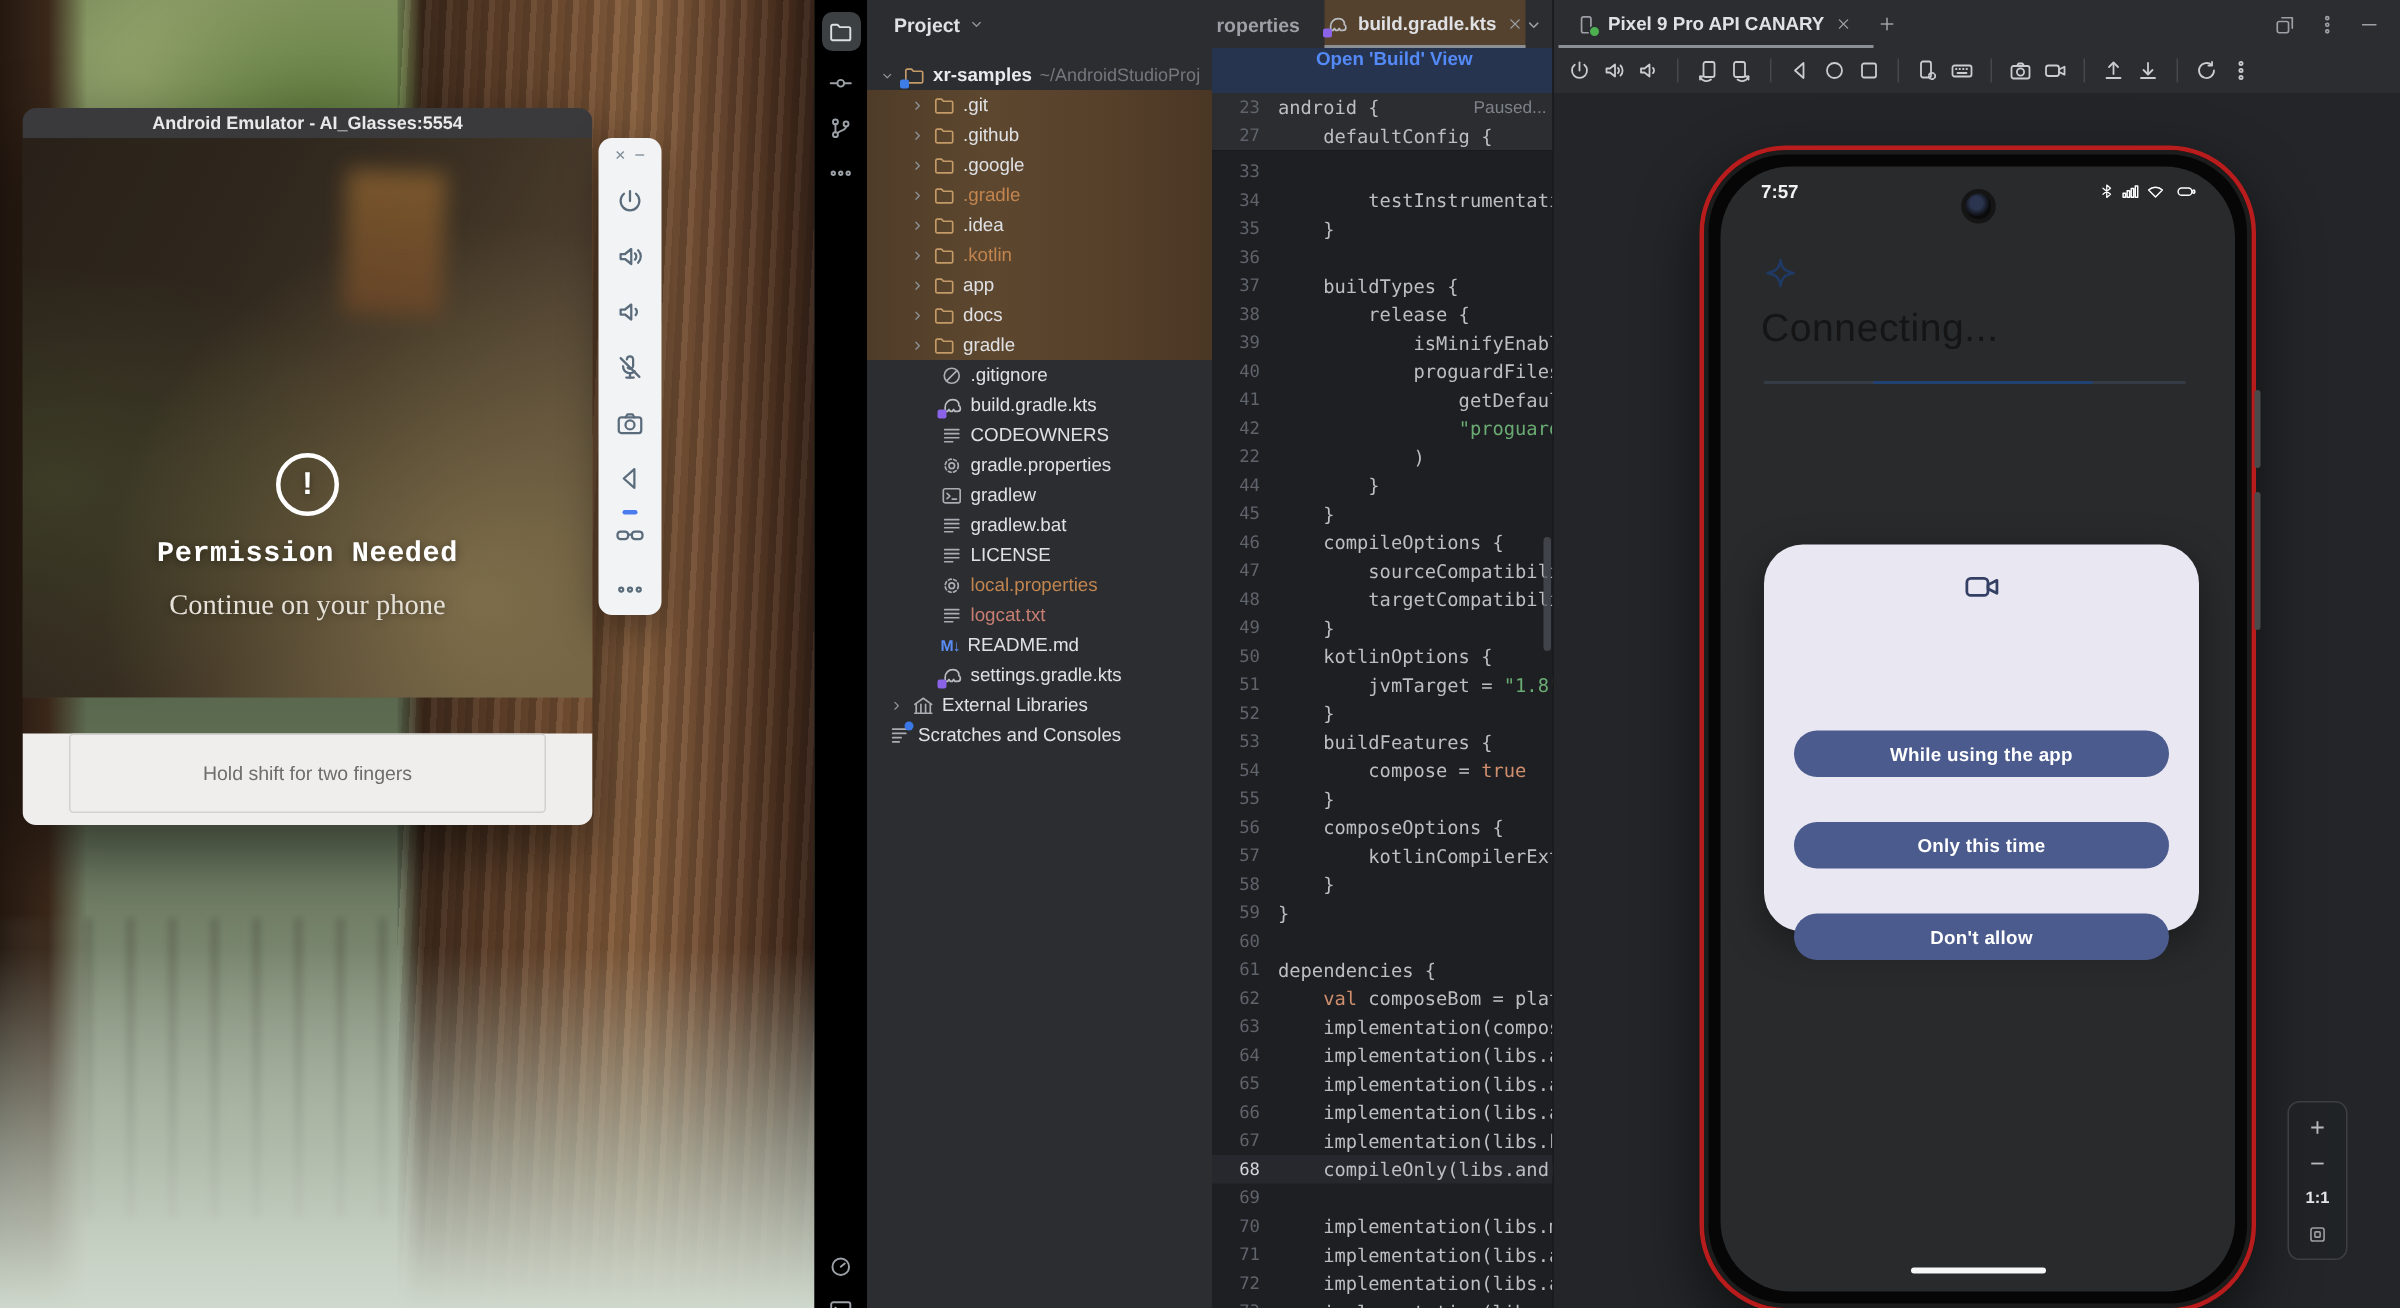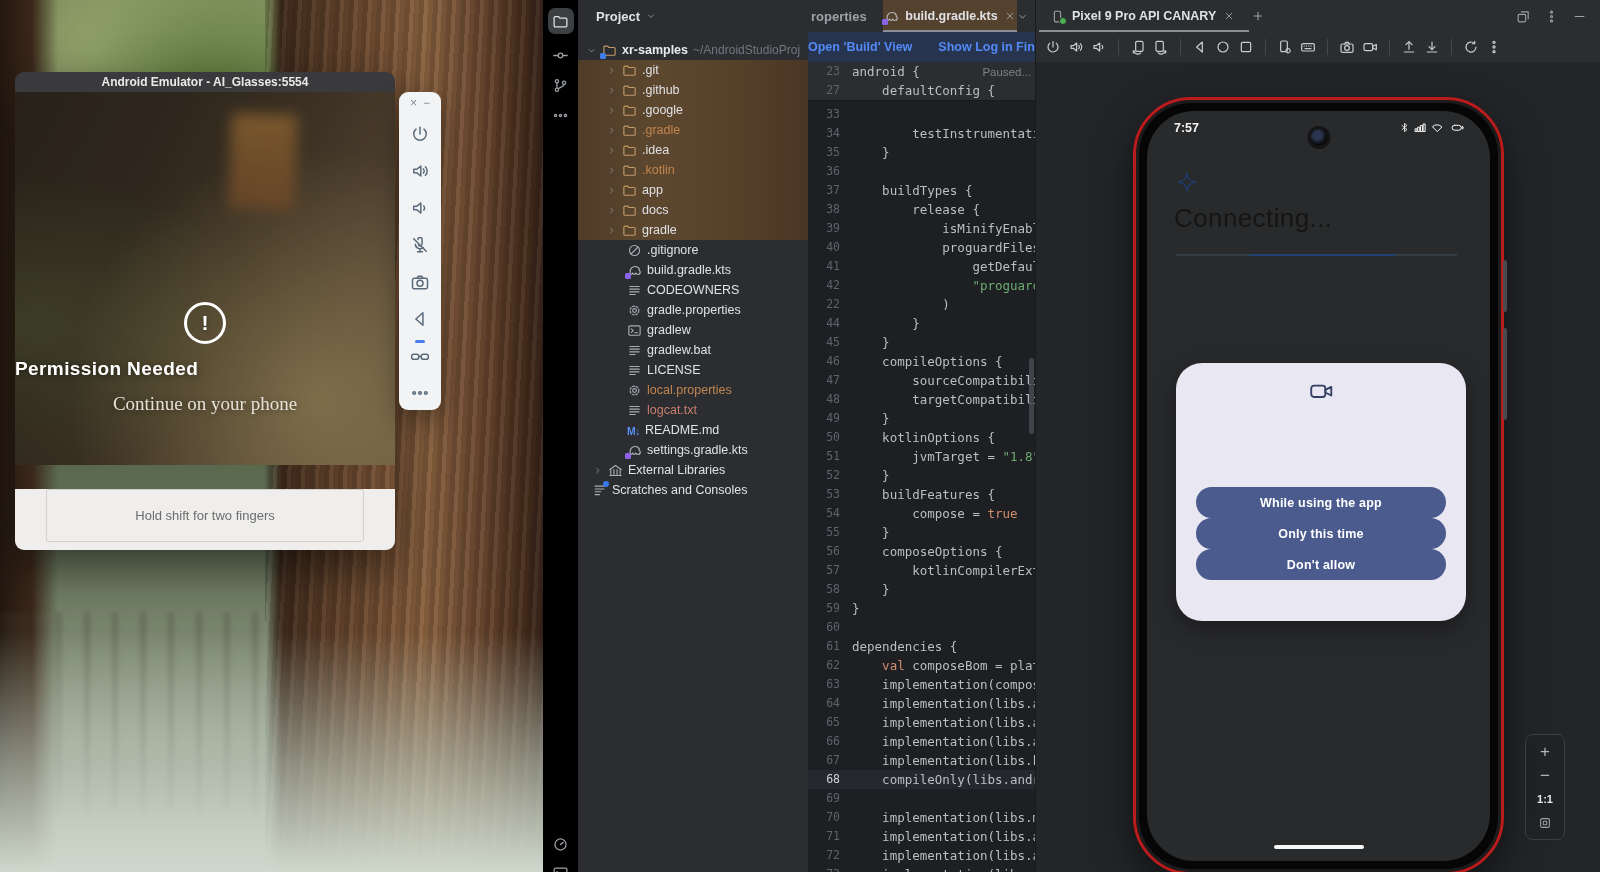--- a/index.html
+++ b/index.html
@@ -27,21 +27,21 @@
   .emu-titlebar{height:20px;background:#3a3a3c;display:flex;align-items:center;justify-content:center;}
   .emu-titlebar span{color:#e9e9ea;font-size:12px;font-weight:700;}
   .emu-screen{position:relative;height:373px;background:linear-gradient(118deg,#322a20 0%,#3a3126 30%,#4c3f2e 55%,#675541 78%,#7b684c 100%);overflow:hidden;}
   .es-blob{position:absolute;}
   .es-table{inset:0;background:radial-gradient(ellipse at 80% 82%,rgba(206,186,120,.55),transparent 58%);}
   .es-couch{inset:0;background:radial-gradient(ellipse at 6% 62%,rgba(96,106,62,.5),transparent 45%);}
   .es-paint{left:215px;top:22px;width:66px;height:96px;background:linear-gradient(#b5803f,#8d5c34);filter:blur(7px);opacity:.78;transform:rotate(2deg);}
   .es-dark{inset:0;background:rgba(14,10,6,.24);}
   .perm-icon{position:absolute;top:210px;left:50%;transform:translateX(-50%);width:36px;height:36px;border:3px solid #fff;border-radius:50%;
     display:flex;align-items:center;justify-content:center;color:#fff;font-size:21px;font-weight:700;text-shadow:0 1px 4px rgba(0,0,0,.4);}
-  .perm-title{position:absolute;top:266px;left:0;right:0;text-align:left;color:#fff;font-size:19px;font-weight:700;letter-spacing:.4px;text-shadow:0 1px 6px rgba(0,0,0,.45);}
+  .perm-title{position:absolute;top:266px;left:0;right:0;text-align:center;color:#fff;font-size:19px;font-weight:700;letter-spacing:.4px;text-shadow:0 1px 6px rgba(0,0,0,.45);font-family:Liberation Mono, monospace;}
   .perm-sub{position:absolute;top:301px;left:0;right:0;text-align:center;color:#e6e1d8;font-size:19px;font-weight:300;text-shadow:0 1px 6px rgba(0,0,0,.4);font-family:Liberation Serif, serif;}
   .emu-hintpanel{height:85px;background:#efeeec;}
   .emu-hintbox{width:316px;height:51px;margin:24px auto 0;border:1px solid #d3d1ce;border-radius:3px;background:#efeeec;
     display:flex;align-items:center;justify-content:center;color:#6d6d6d;font-size:13px;}
   .emu-toolbar{position:absolute;left:399px;top:92px;width:42px;height:318px;background:#f2f3f4;border-radius:9px;
     box-shadow:0 10px 26px rgba(0,0,0,.35);}
   .emu-wc{display:flex;justify-content:space-between;padding:5px 11px 0;color:#7e8c99;font-size:12px;}
   .emu-wc span{cursor:default;line-height:12px;}
   .emu-tools{display:flex;flex-direction:column;align-items:center;gap:16px;padding-top:14px;color:#5a6b7c;}
   .emu-tools .ic{position:relative;width:21px;height:21px;}
@@ -89,21 +89,21 @@
   
   .editor{position:absolute;left:265px;top:0;width:227px;height:872px;background:#1e1f22;overflow:hidden;}
   .tabbar{position:absolute;left:0;top:0;width:100%;height:32px;background:#2b2d30;display:flex;align-items:center;}
   .tab-partial{color:#9da0a6;font-size:13px;font-weight:600;padding-left:3px;}
   .tab-active{position:absolute;left:75px;top:0;width:134px;height:32px;background:#55422e;display:flex;align-items:center;justify-content:center;gap:6px;}
   .tab-active::after{content:'';position:absolute;left:0;right:0;bottom:0;height:2px;background:#8b9097;}
   .tab-active .ticon .icon{width:15px;height:15px;color:#b9bdc3;}
   .tab-label{color:#dfe1e5;font-size:12.5px;font-weight:600;}
   .tab-x{width:12px;height:12px;color:#9da0a6;}
   .tab-chev{position:absolute;right:6px;top:10px;width:13px;height:13px;color:#9da0a6;}
-  .banner{position:absolute;left:0;top:32px;width:100%;height:30px;background:#26344f;display:flex;align-items:center;gap:26px;box-sizing:border-box;}
+  .banner{position:absolute;left:0;top:32px;width:100%;height:30px;background:#26344f;display:flex;align-items:center;gap:26px;padding-left:16px;box-sizing:border-box;flex-direction:column;}
   .blink{color:#548af7;font-size:12.5px;font-weight:600;white-space:nowrap;}
   .sticky{position:absolute;left:0;top:62px;width:100%;background:#2b2d30;border-bottom:1px solid #191a1c;}
   .paused{position:absolute;top:66px;right:4px;font-size:11.5px;color:#7d828a;background:transparent;}
   .code{position:absolute;left:0;top:100px;width:100%;padding-top:5px;}
   .crow{display:flex;height:19px;line-height:19px;}
   .crow .lnum{width:32px;text-align:right;padding-right:12px;color:#5f636b;font-size:11.5px;font-family:"DejaVu Sans Mono",monospace;flex:none;}
   .crow pre{margin:0;font-family:"DejaVu Sans Mono",monospace;font-size:12.5px;white-space:pre;overflow:hidden;}
   .crow.cur{background:#26282e;}
   .crow.cur .lnum{color:#d2d4d8;}
   .sg-d{color:#bcbec4;}
@@ -149,21 +149,21 @@
   .sparkle .icon{width:22px;height:22px;}
   .connecting{position:absolute;left:27px;top:92px;font-size:26px;letter-spacing:.4px;color:#151515;}
   .pline{position:absolute;left:29px;right:33px;top:143px;height:2px;background:#363c45;}
   .pline-hi{position:absolute;left:26%;width:52%;top:0;height:2px;background:#1f4273;}
   .pdialog{position:absolute;left:29px;top:252px;width:290px;height:258px;border-radius:26px;background:#e9e7f2;
     box-shadow:0 8px 26px rgba(0,0,0,.38);}
   .pd-icon{position:absolute;left:50%;top:15px;transform:translateX(-50%);color:#333f63;}
   .pd-icon .icon{width:26px;height:26px;stroke-width:1.7;}
   .pd-text{position:absolute;left:10px;right:10px;top:50px;text-align:center;font-size:17px;line-height:24px;color:#5a5e66;}
   .pd-text b{color:#1b1d22;}
-  .pd-buttons{position:absolute;left:20px;right:20px;top:124px;display:flex;flex-direction:column;gap:0;}
+  .pd-buttons{position:absolute;left:20px;right:20px;top:124px;display:flex;flex-direction:column;gap:30px;}
   .pd-btn{height:31px;border-radius:16px;background:#4b5b8d;display:flex;align-items:center;justify-content:center;
     color:#fff;font-size:12.5px;font-weight:700;letter-spacing:.2px;}
   .handle{position:absolute;left:50%;bottom:12px;transform:translateX(-50%);width:90px;height:4.5px;border-radius:3px;background:#f7f7f7;}
 
   .zoomctl{position:absolute;right:36px;bottom:32px;width:38px;padding:9px 0;border:1px solid #3c3e42;border-radius:8px;
     background:rgba(30,31,34,.35);display:flex;flex-direction:column;align-items:center;gap:9px;}
   .zc{color:#b4b7bb;font-size:17px;line-height:15px;}
   .zc11{color:#e3e5e8;font-size:11px;font-weight:700;}
   .zc-fit{width:14px;height:14px;color:#9da0a6;}
 </style>

